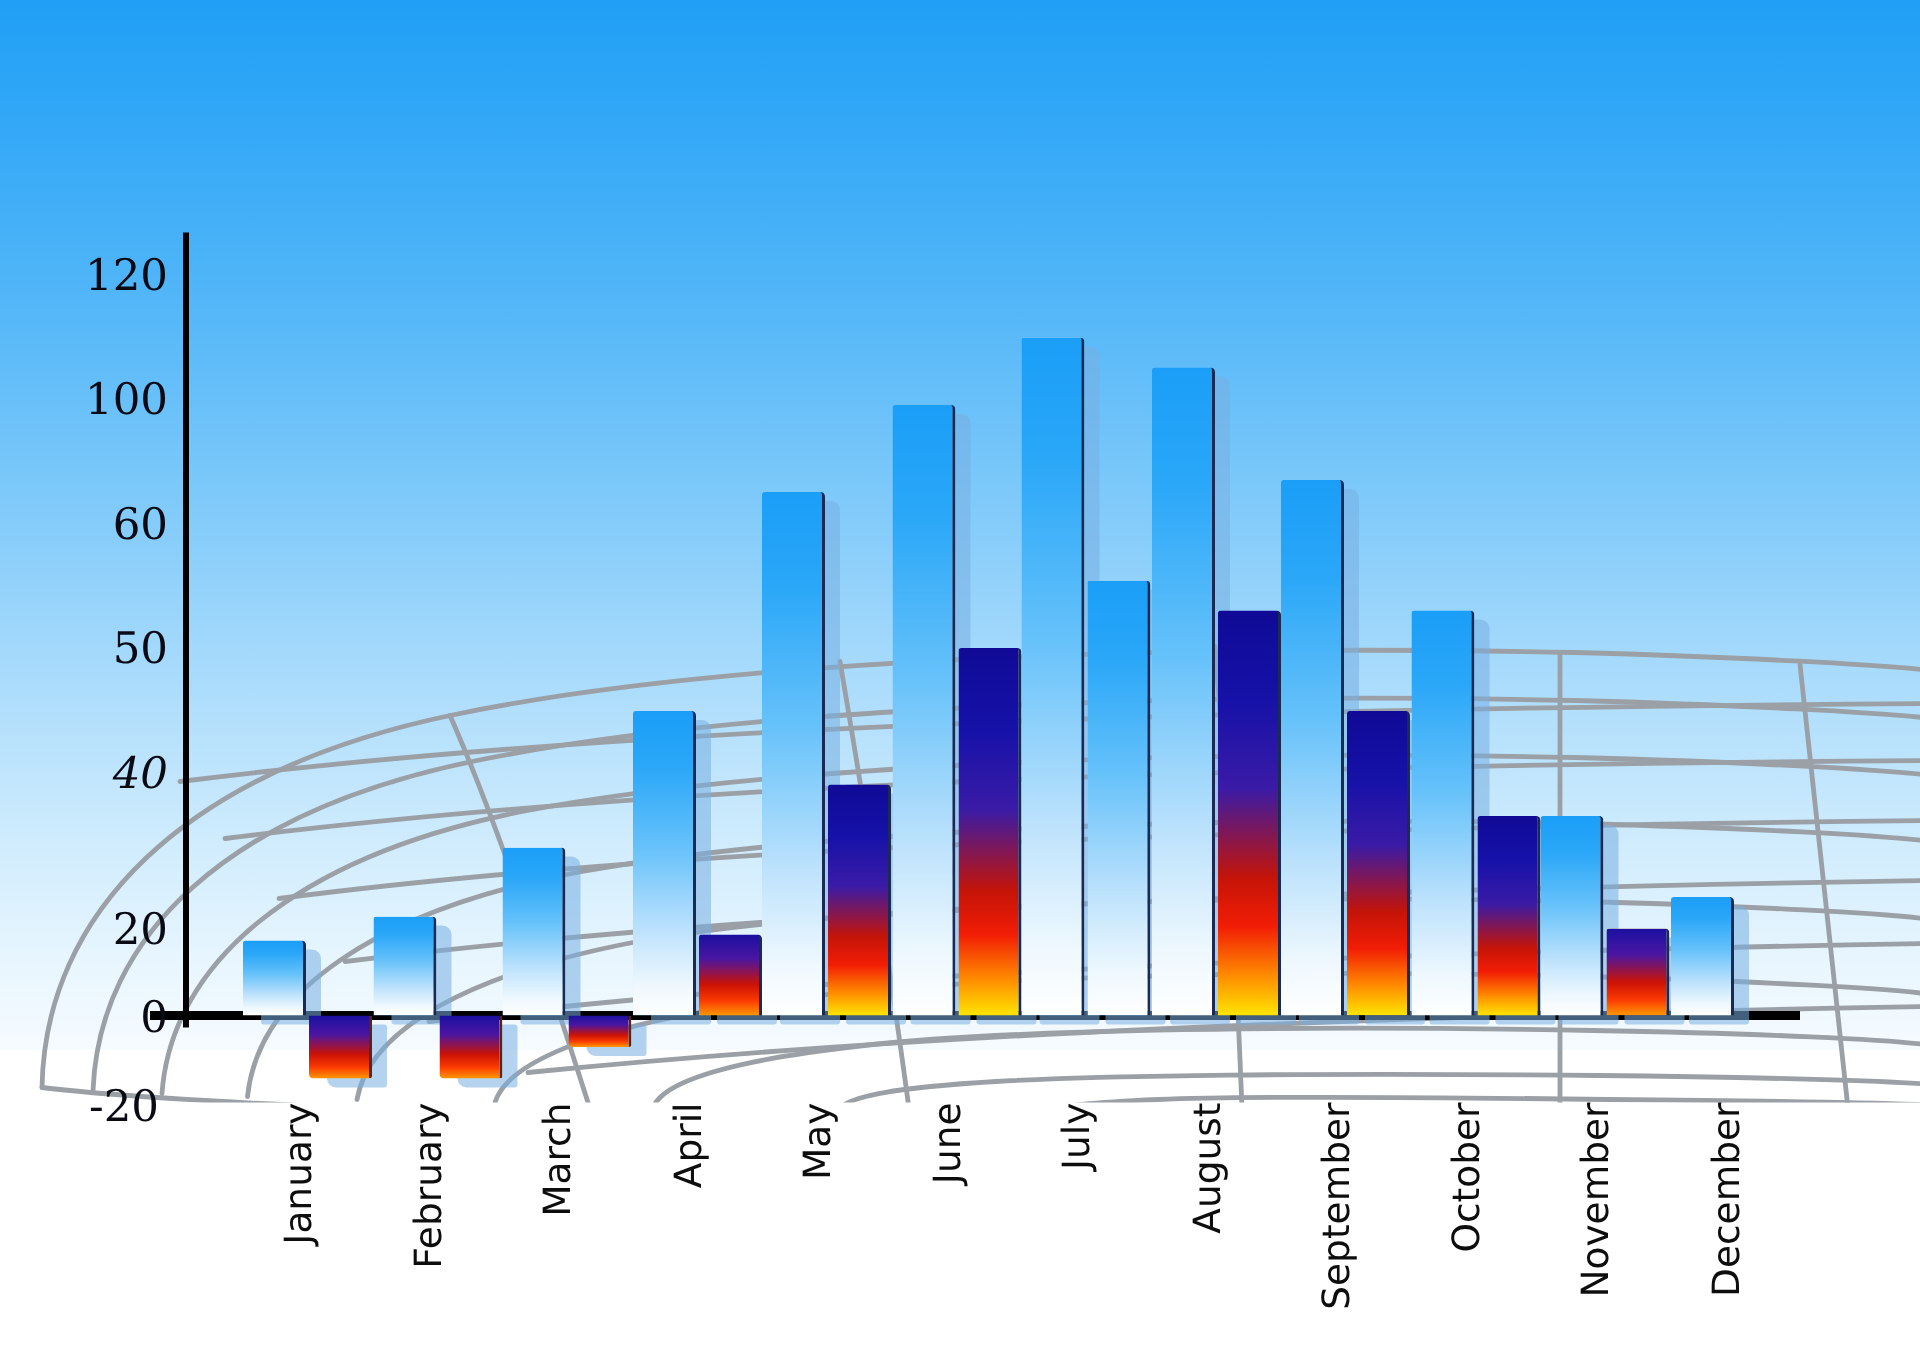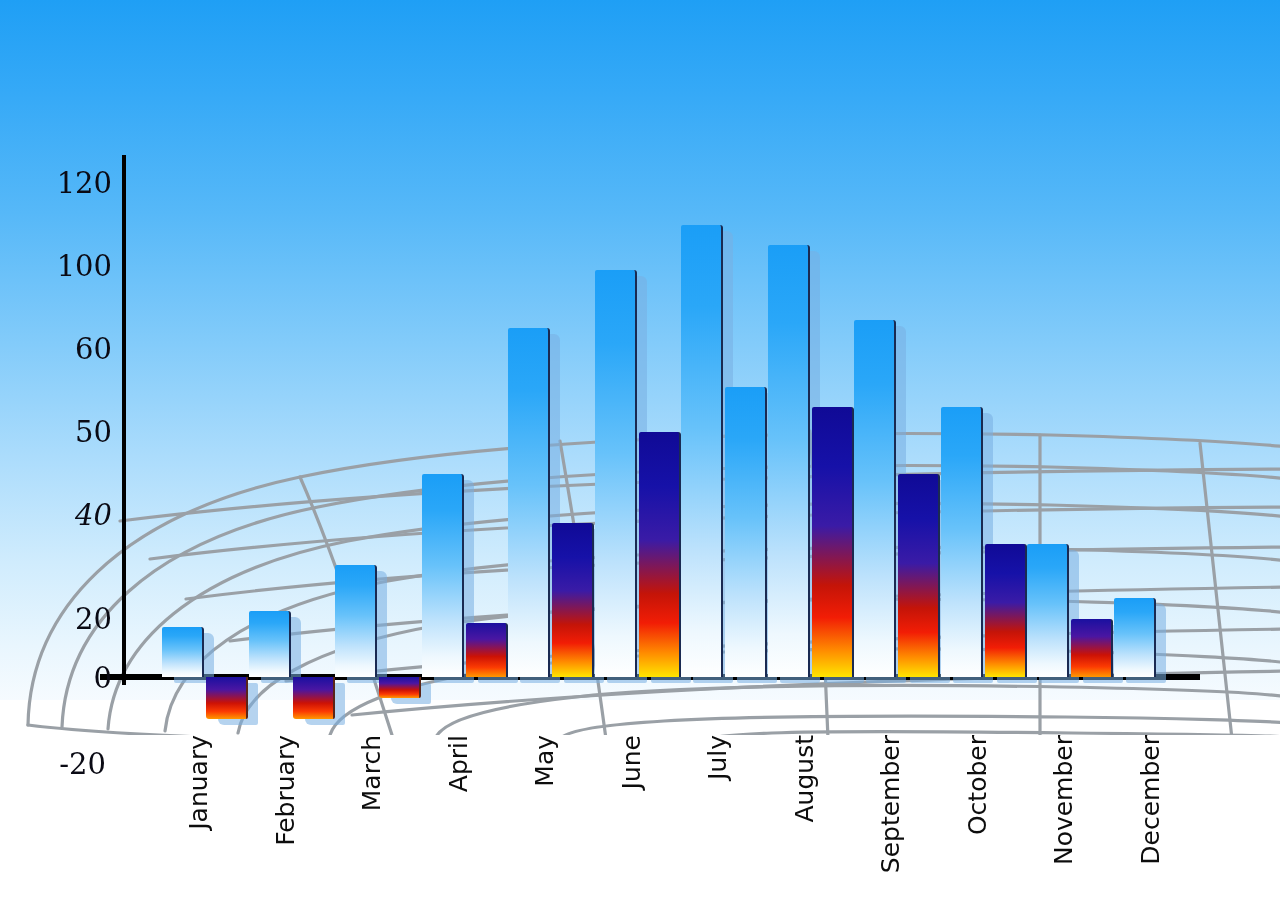--- a/index.html
+++ b/index.html
@@ -131,21 +131,21 @@
 
     <div class="xaxis"></div>
 
     <div class="ytick" style="left:42px;top:166px;">120</div>
     <div class="ytick" style="left:42px;top:249px;">100</div>
     <div class="ytick" style="left:42px;top:332px;">60</div>
     <div class="ytick" style="left:42px;top:415px;">50</div>
     <div class="ytick" style="left:42px;top:498px;font-style:italic;">40</div>
     <div class="ytick" style="left:42px;top:602px;">20</div>
     <div class="ytick" style="left:42px;top:661px;">0</div>
-    <div class="ytick" style="left:36px;top:747px;">-20</div>
+    <div class="ytick" style="left:36px;top:720px;">-20</div>
 
     <div class="bars" id="bars-layer">
         <div class="bar" title="January: 12" style="left: 162px; top: 627.2px; width: 40px; height: 49.8px;">
           <div class="shadow"></div>
           <div class="face f-blue"></div>
         </div>
         <div class="bar neg" title="January: -10" style="left: 206px; top: 677px; width: 40px; height: 41.5px;">
           <div class="shadow"></div>
           <div class="face f-hot-short"></div>
         </div>

